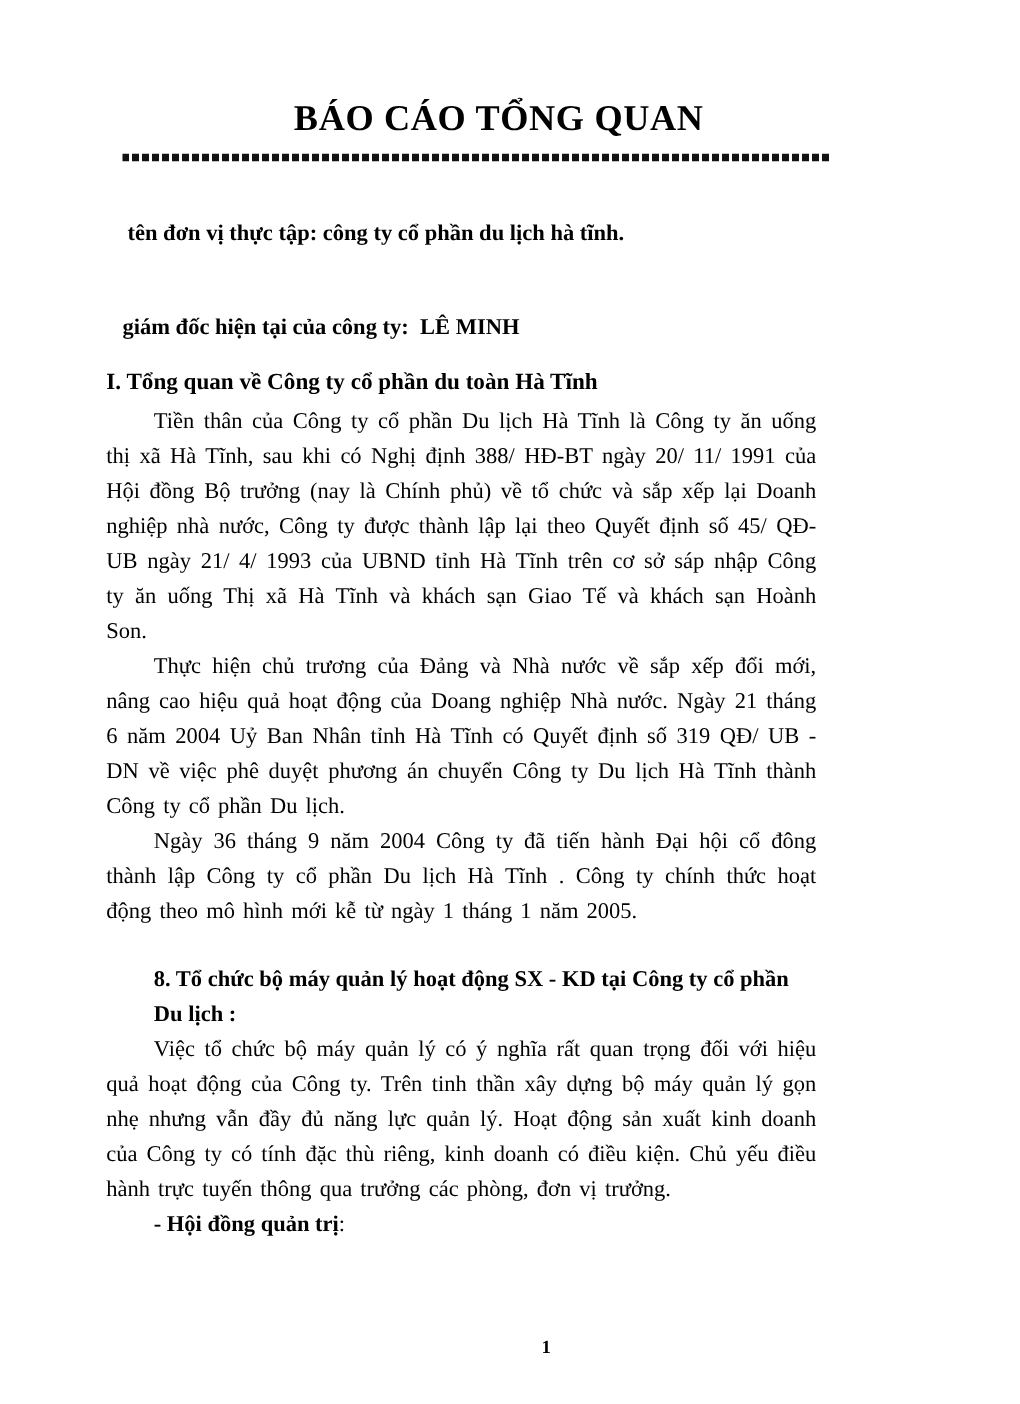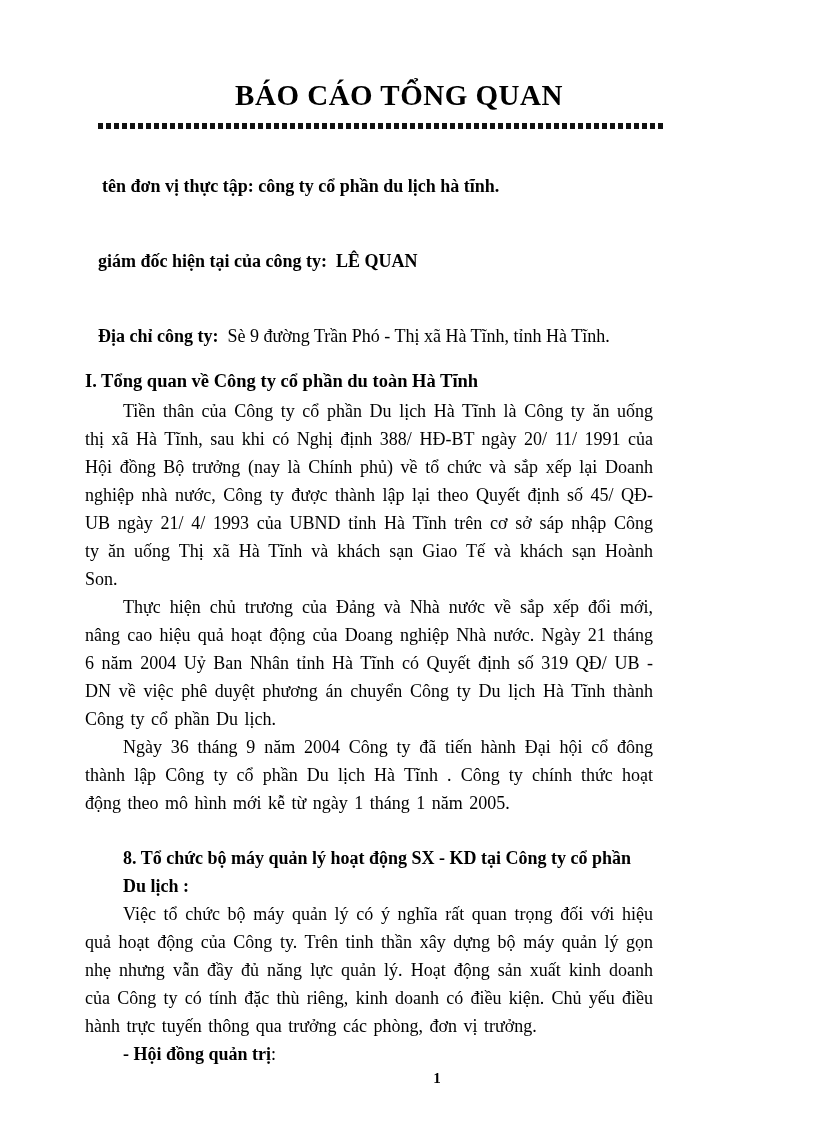--- a/index.html
+++ b/index.html
@@ -102,24 +102,21 @@
 <div class="page">
   <div class="content">
 
     <div class="doc-title">BÁO CÁO TỔNG QUAN</div>
 
     <div class="dotline"></div>
 
     <div class="info-block">
       <div class="info-line first">tên đơn vị thực tập: công ty cổ phần du lịch hà tĩnh.</div>
       <div class="info-line">
-        <span>giám đốc hiện tại của công ty:</span><span class="info-value-gap">LÊ QUAN</span>
-      </div>
-      <div class="info-line">
-        <span>Địa chỉ công ty:</span><span class="info-value-gap info-normal">Sè 9 đường Trần Phó - Thị xã Hà Tĩnh, tỉnh Hà Tĩnh.</span>
+        <span>giám đốc hiện tại của công ty:</span><span class="info-value-gap">LÊ MINH</span>
       </div>
     </div>
 
     <div class="h-roman">I. Tổng quan về Công ty cổ phần du toàn Hà Tĩnh</div>
 
 
     <p class="para">Tiền thân của Công ty cổ phần Du lịch Hà Tĩnh là Công ty ăn uống thị xã Hà Tĩnh, sau khi có Nghị định 388/ HĐ-BT ngày 20/ 11/ 1991 của Hội đồng Bộ trưởng (nay là Chính phủ) về tổ chức và sắp xếp lại Doanh nghiệp nhà nước, Công ty được thành lập lại theo Quyết định số 45/ QĐ-UB ngày 21/ 4/ 1993 của UBND tỉnh Hà Tĩnh trên cơ sở sáp nhập Công ty ăn uống Thị xã Hà Tĩnh và khách sạn Giao Tế và khách sạn Hoành Son.</p>
 
     <p class="para">Thực hiện chủ trương của Đảng và Nhà nước về sắp xếp đổi mới, nâng cao hiệu quả hoạt động của Doang nghiệp Nhà nước. Ngày 21 tháng 6 năm 2004 Uỷ Ban Nhân tỉnh Hà Tĩnh có Quyết định số 319 QĐ/ UB - DN về việc phê duyệt phương án chuyển Công ty Du lịch Hà Tĩnh thành Công ty cổ phần Du lịch.</p>
 

